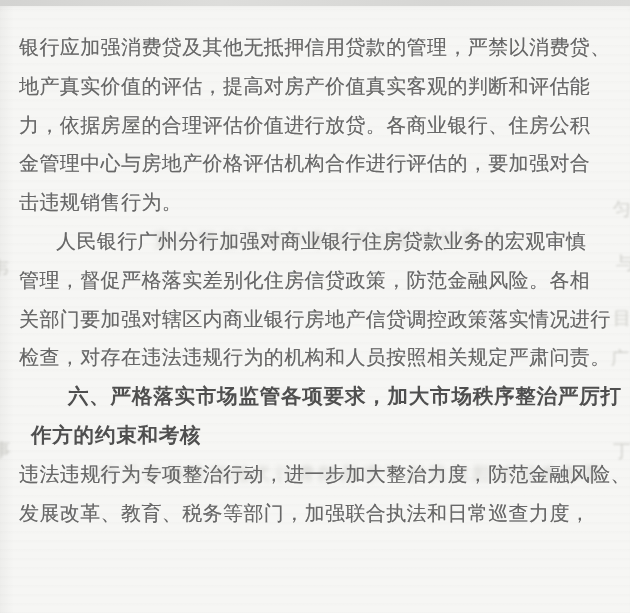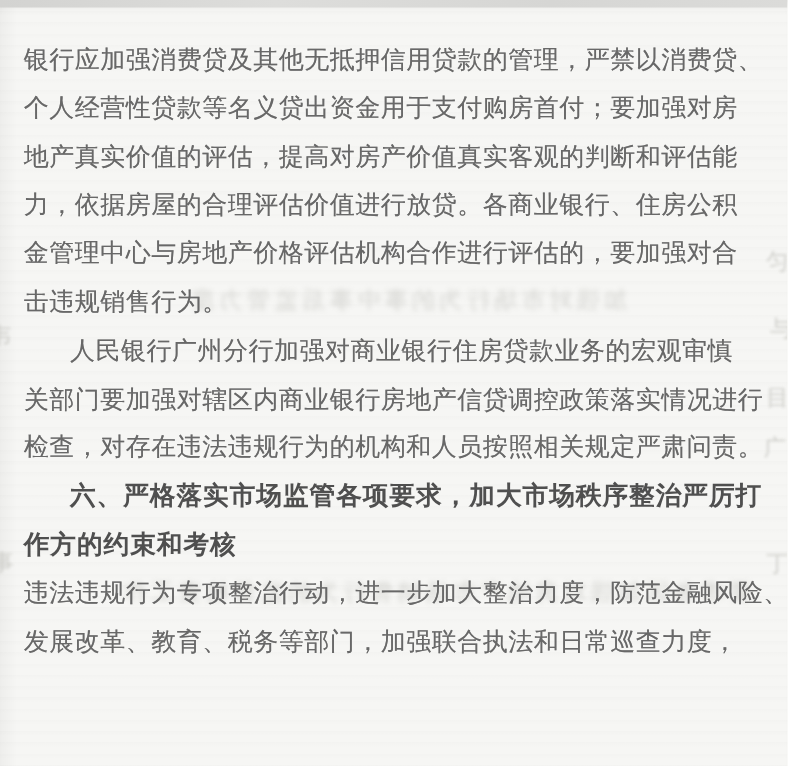--- a/index.html
+++ b/index.html
@@ -37,20 +37,21 @@
     text-shadow: 0 0 0.4px rgba(104,104,104,0.55);
   }
   .indent { padding-left: 37px; }
   .bold {
     font-family: "DejaVu Sans", "Liberation Sans", sans-serif;
     font-weight: bold;
     font-size: 20.5px;
     letter-spacing: 0.8px;
     color: #4f4f4f;
     text-shadow: none;
+    margin-left: 12px;
   }
   .ghost {
     position: absolute;
     transform: scaleX(-1);
     filter: blur(2px);
     opacity: 0.45;
     color: #aeaea8;
     font-size: 19px;
     letter-spacing: 3px;
     white-space: nowrap;
@@ -78,26 +79,26 @@
   <span class="edge-mark" style="top:197px; left:613px;">匀</span>
   <span class="edge-mark" style="top:251px; left:616px;">与</span>
   <span class="edge-mark" style="top:306px; left:613px;">目</span>
   <span class="edge-mark" style="top:346px; left:611px;">广</span>
   <span class="edge-mark" style="top:439px; left:613px;">丁</span>
   <span class="edge-mark" style="top:256px; left:-9px;">韦</span>
   <span class="edge-mark" style="top:438px; left:-7px;">事</span>
 
   <div class="content">
     <div class="ln">银行应加强消费贷及其他无抵押信用贷款的管理，严禁以消费贷、</div>
-    <div class="ln">个人经营性贷款等名义贷出资金用于支付购房首付；要加强对房</div>
     <div class="ln">地产真实价值的评估，提高对房产价值真实客观的判断和评估能</div>
     <div class="ln">力，依据房屋的合理评估价值进行放贷。各商业银行、住房公积</div>
     <div class="ln">金管理中心与房地产价格评估机构合作进行评估的，要加强对合</div>
     <div class="ln">击违规销售行为。</div>
     <div class="ln indent">人民银行广州分行加强对商业银行住房贷款业务的宏观审慎</div>
+    <div class="ln">管理，督促严格落实差别化住房信贷政策，防范金融风险。各相</div>
     <div class="ln">关部门要加强对辖区内商业银行房地产信贷调控政策落实情况进行</div>
     <div class="ln">检查，对存在违法违规行为的机构和人员按照相关规定严肃问责。</div>
     <div class="ln bold indent">六、严格落实市场监管各项要求，加大市场秩序整治严厉打</div>
     <div class="ln bold">作方的约束和考核</div>
     <div class="ln">违法违规行为专项整治行动，进一步加大整治力度，防范金融风险、</div>
     <div class="ln">发展改革、教育、税务等部门，加强联合执法和日常巡查力度，</div>
   </div>
 
 </div>
 

